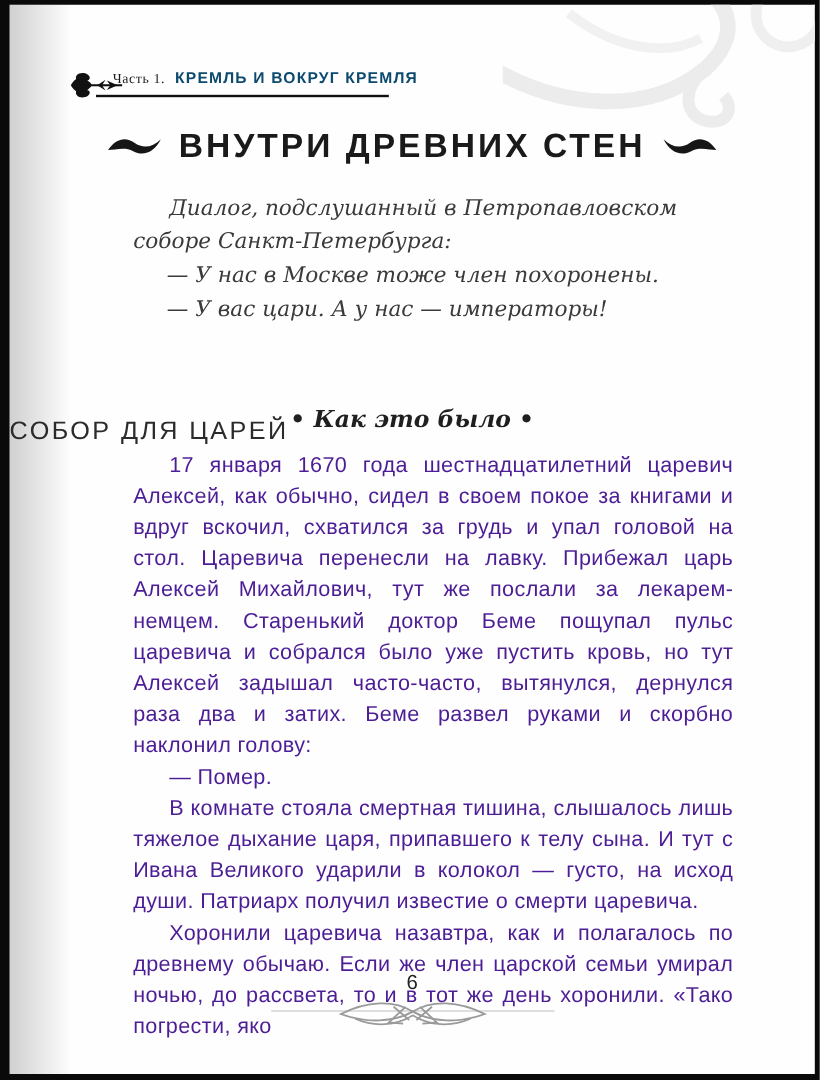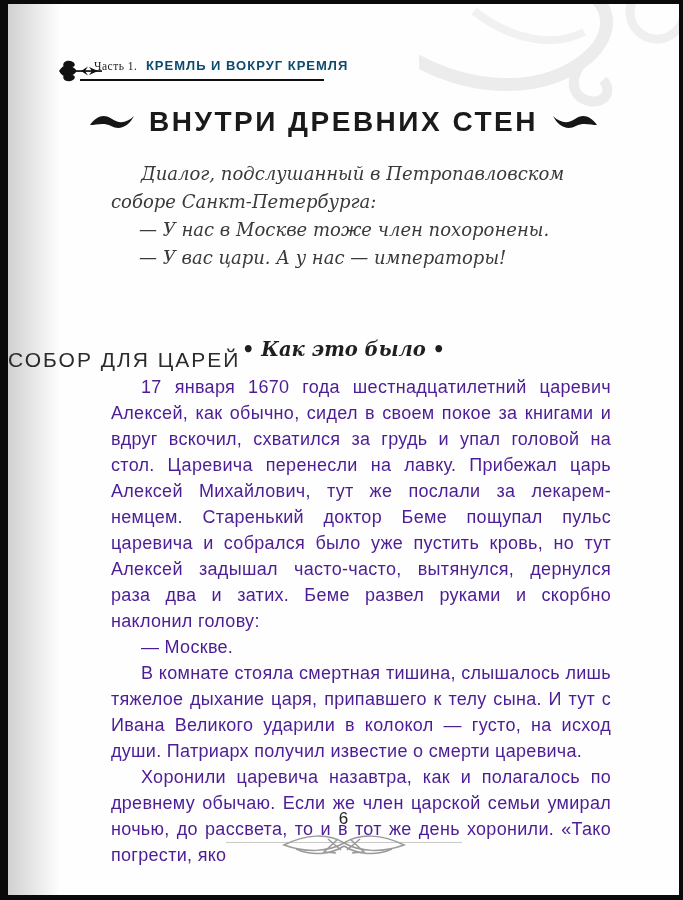--- a/index.html
+++ b/index.html
@@ -96,21 +96,21 @@
     <p class="first">Диалог, подслушанный в Петропавловском соборе Санкт-Петербурга:</p>
     <p class="dash">— У нас в Москве тоже член похоронены.</p>
     <p class="dash">— У вас цари. А у нас — императоры!</p>
   </div>
 
   <div class="section-heading">СОБОР ДЛЯ ЦАРЕЙ</div>
   <div class="section-subheading">• Как это было •</div>
 
   <div class="body-text">
     <p>17 января 1670 года шестнадцатилетний царевич Алексей, как обычно, сидел в своем покое за книгами и вдруг вскочил, схватился за грудь и упал головой на стол. Царевича перенесли на лавку. Прибежал царь Алексей Михайлович, тут же послали за лекарем-немцем. Старенький доктор Беме пощупал пульс царевича и собрался было уже пустить кровь, но тут Алексей задышал часто-часто, вытянулся, дернулся раза два и затих. Беме развел руками и скорбно наклонил голову:</p>
-    <p class="dialog">— Москве.</p>
+    <p class="dialog">— Помер.</p>
     <p>В комнате стояла смертная тишина, слышалось лишь тяжелое дыхание царя, припавшего к телу сына. И тут с Ивана Великого ударили в колокол — густо, на исход души. Патриарх получил известие о смерти царевича.</p>
     <p>Хоронили царевича назавтра, как и полагалось по древнему обычаю. Если же член царской семьи умирал ночью, до рассвета, то и в тот же день хоронили. «Тако погрести, яко</p>
   </div>
 
   <div class="page-number">6</div>
   <div class="footer-rule"></div>
   <svg class="footer-orn" width="132" height="26" viewBox="0 0 132 26" fill="none">
     <g stroke="#9a9a9a" stroke-width="1.5">
       <path d="M66,12 C50,2 28,3 6,14 C28,22 50,21 66,12 Z"></path>
       <path d="M66,15 C52,24 34,25 18,18"></path>

